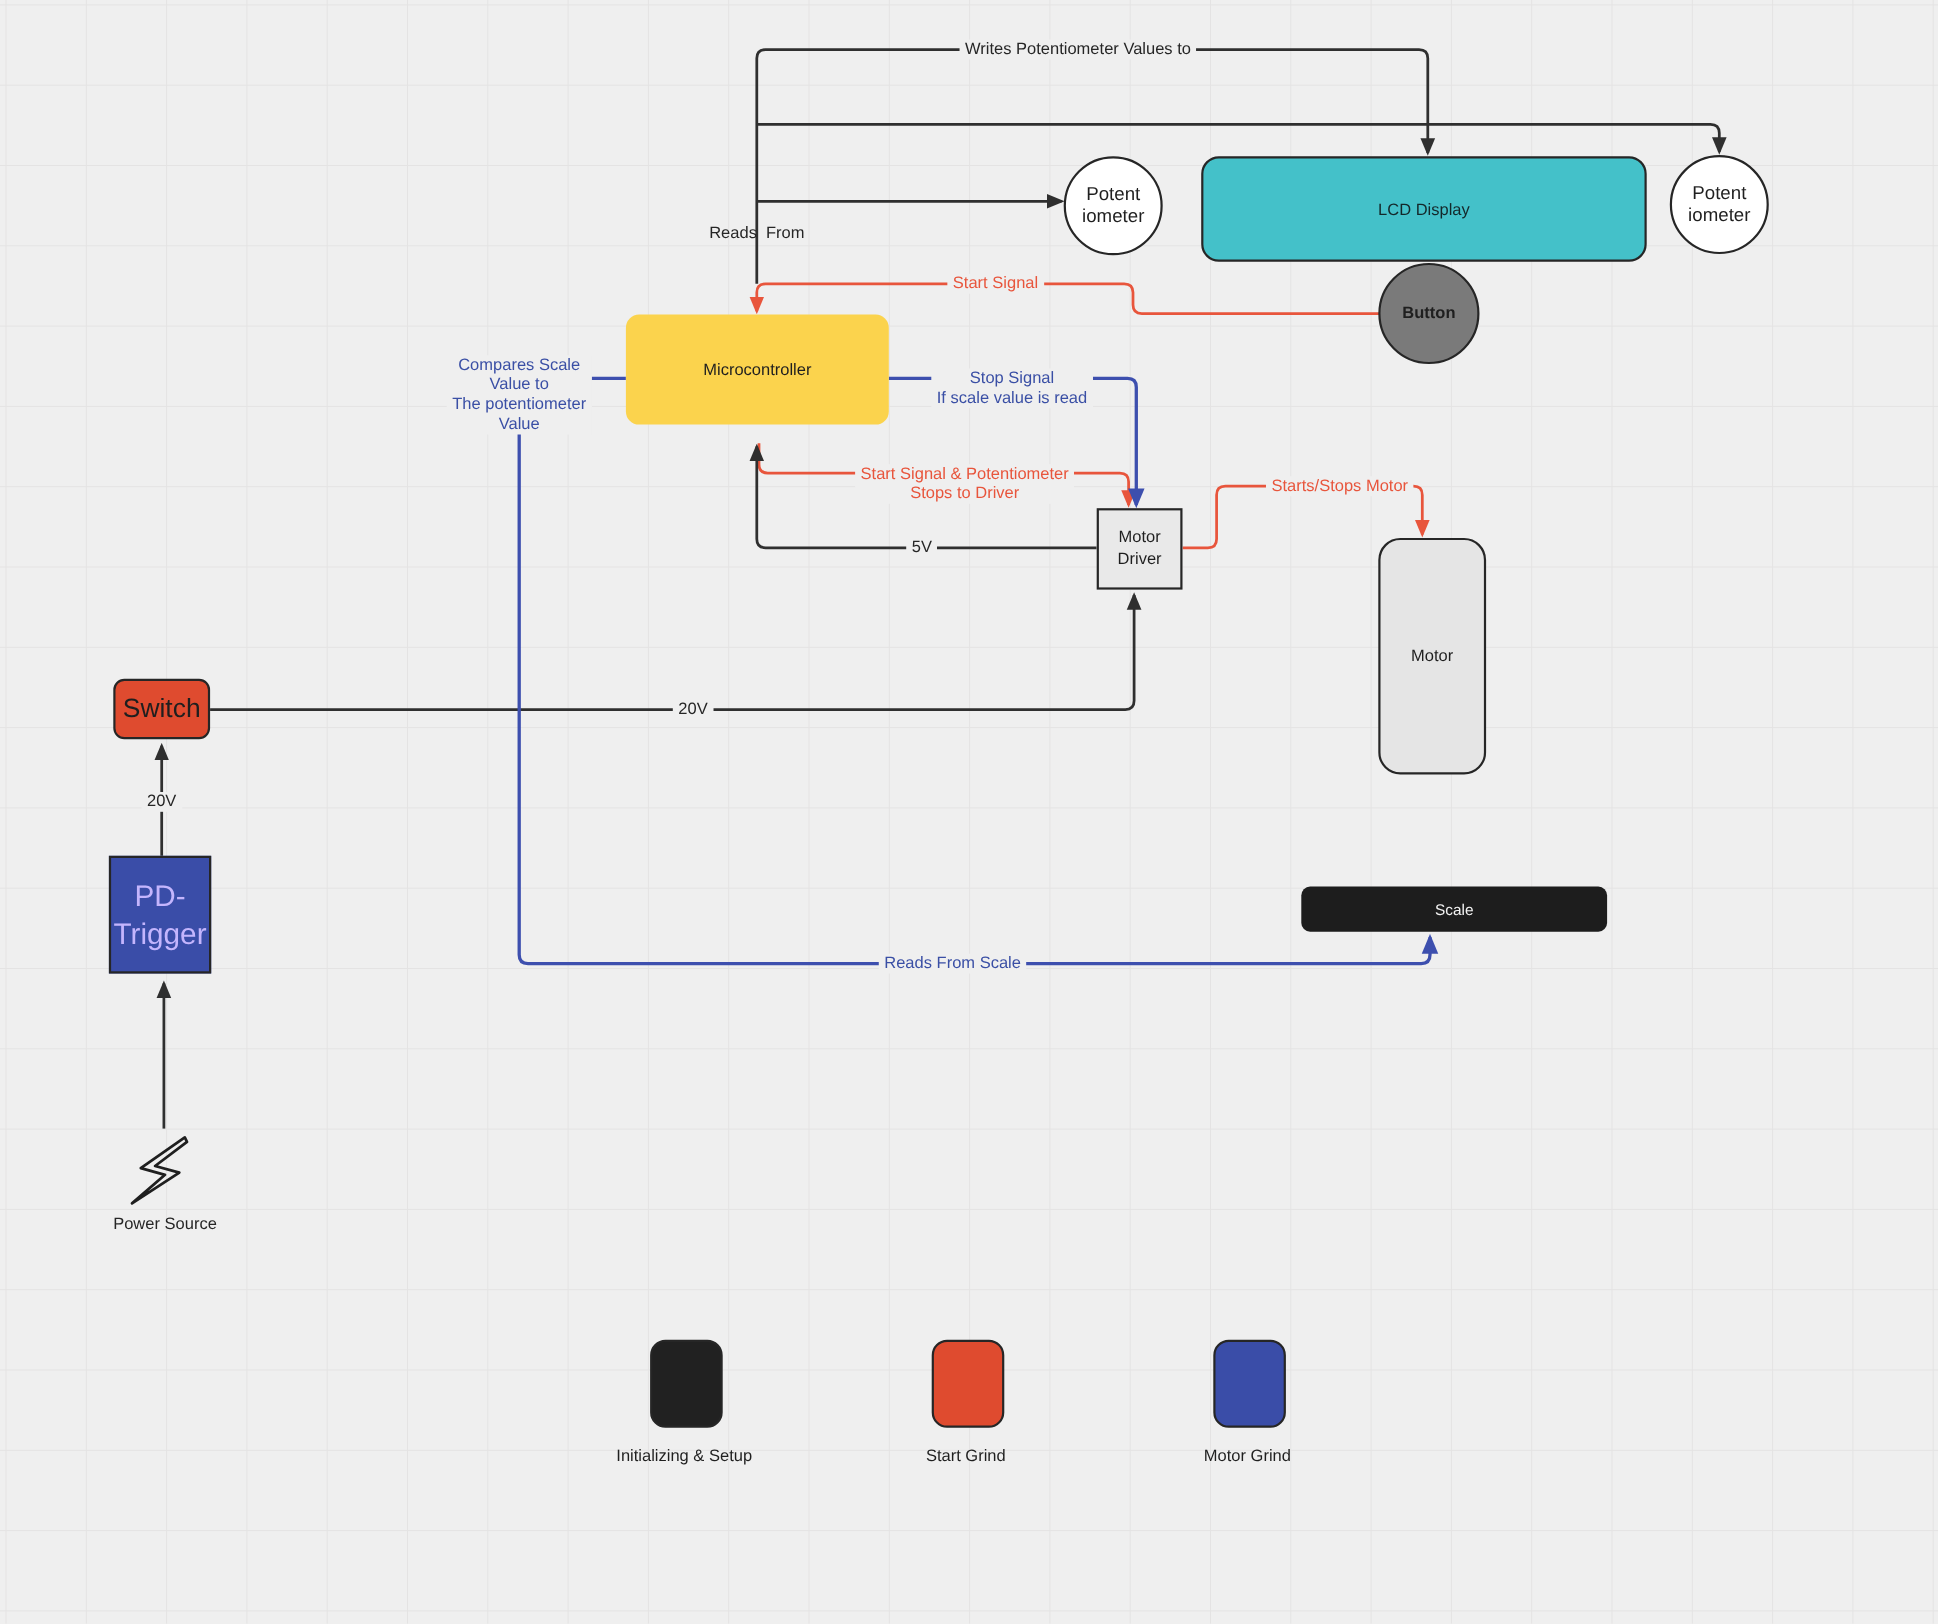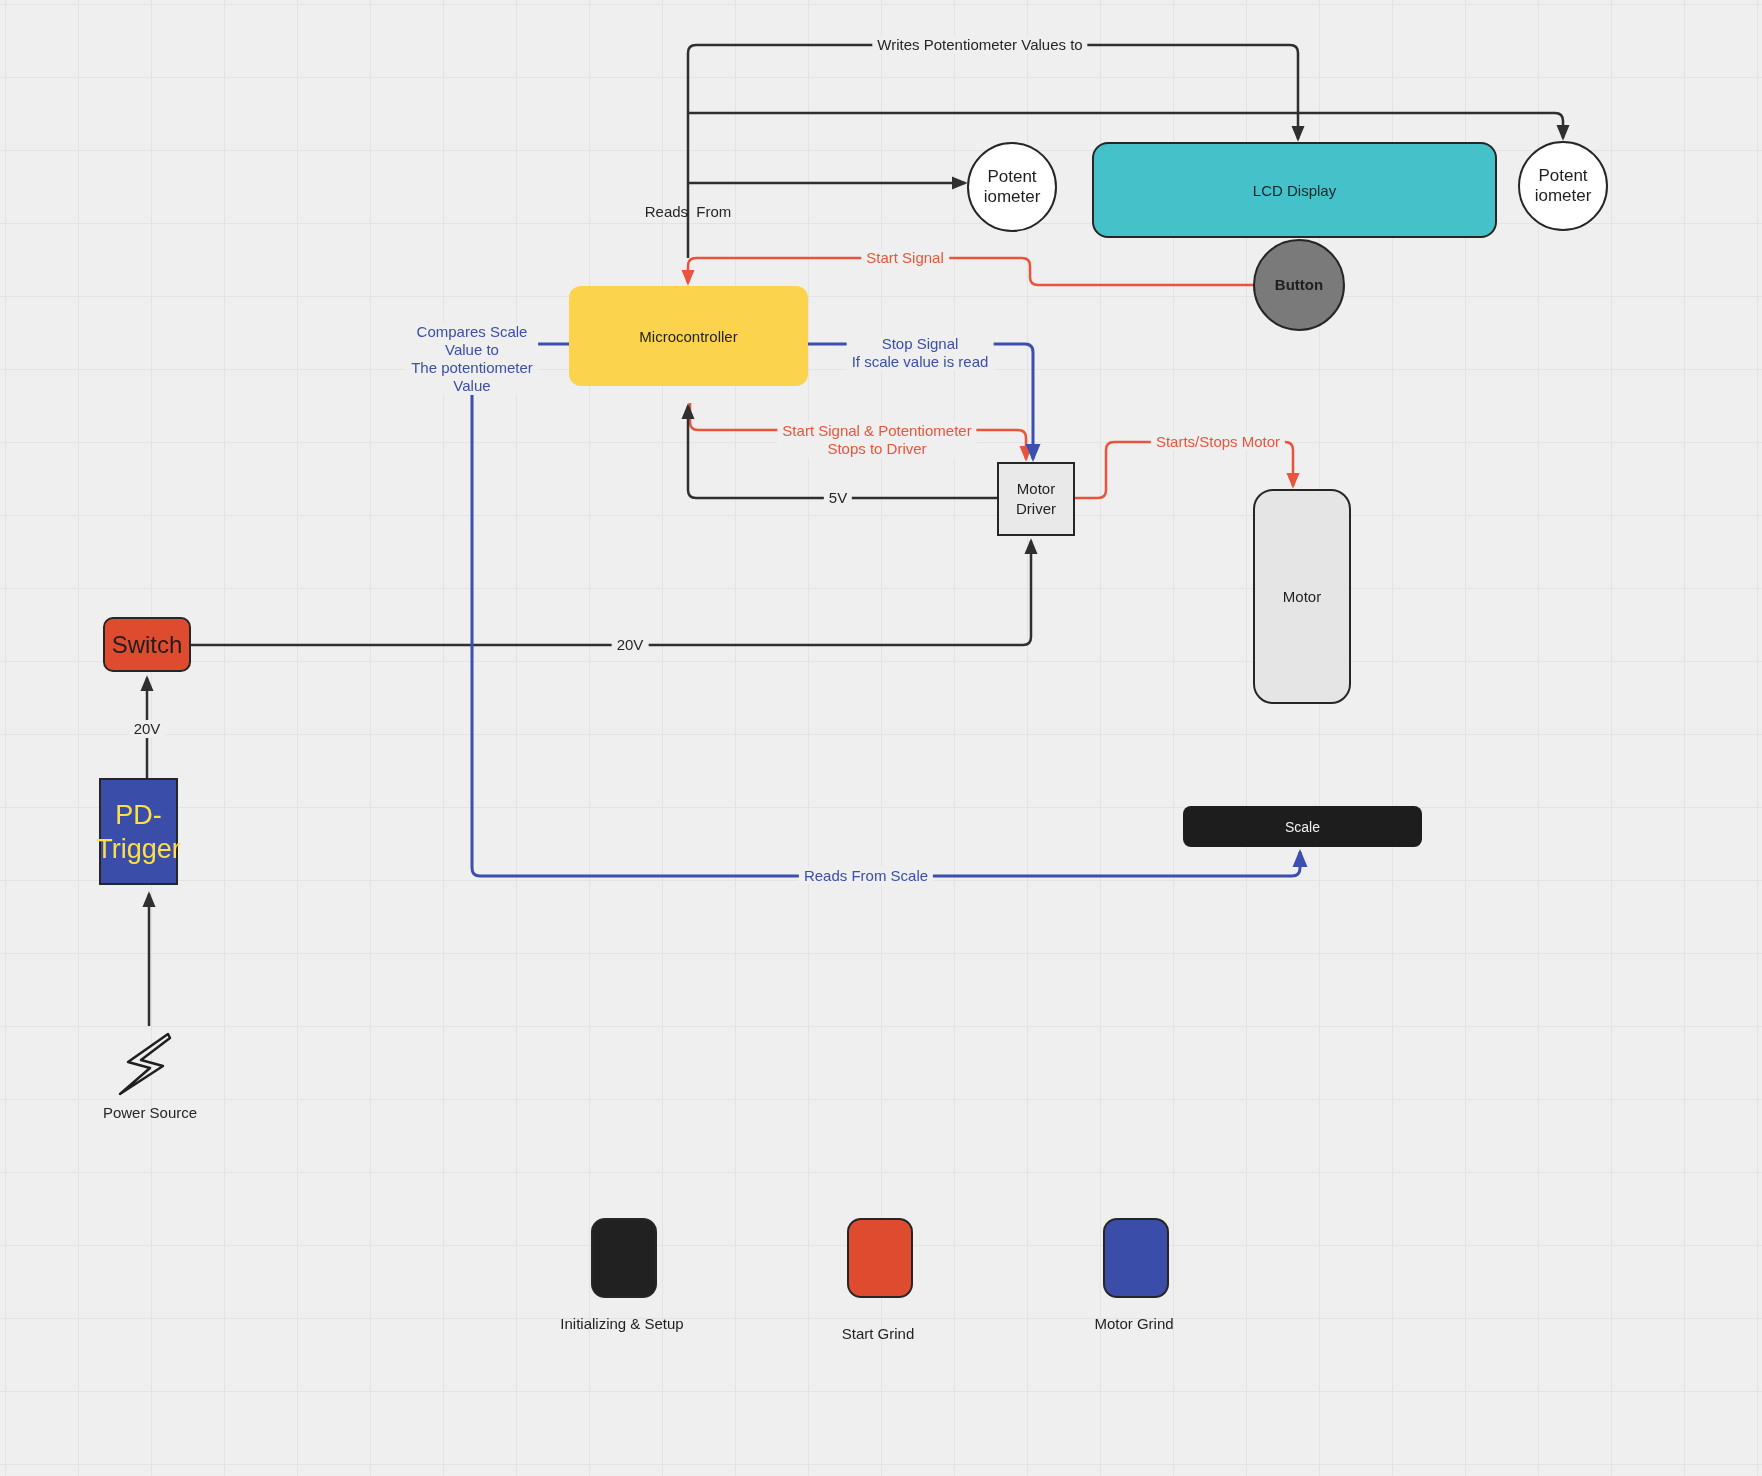--- a/index.html
+++ b/index.html
@@ -24,23 +24,23 @@
         text-align:center;box-sizing:border-box;color:#1F1F1F;}
   .circle{border-radius:50%;flex-direction:column;line-height:20px;}
 
   .micro{left:569px;top:286px;width:239px;height:100px;background:#FBD34D;border-radius:12px;font-size:15px;}
   .lcd{left:1092px;top:142px;width:405px;height:96px;background:#44C1C9;border:2px solid #262626;border-radius:16px;font-size:15px;color:#14282a;}
   .pot-left{left:967px;top:142px;width:90px;height:90px;background:#FFFFFF;border:2.5px solid #262626;font-size:17px;}
   .pot-right{left:1518px;top:141px;width:90px;height:90px;background:#FFFFFF;border:2.5px solid #262626;font-size:17px;}
   .button{left:1253px;top:239px;width:92px;height:92px;background:#7A7A7A;border:2.5px solid #262626;font-size:15px;font-weight:bold;}
   .driver{left:997px;top:462px;width:78px;height:74px;background:#E9E9E9;border:2.5px solid #262626;font-size:15px;line-height:20px;flex-direction:column;}
   .motor{left:1253px;top:489px;width:98px;height:215px;background:#E5E5E5;border:2px solid #262626;border-radius:20px;font-size:15px;}
-  .scale{left:1183px;top:806px;width:239px;height:41px;background:#1D1D1D;border-radius:8px;font-size:14px;color:#F2F2F2;}
+  .scale{left:1183px;top:806px;width:278px;height:41px;background:#1D1D1D;border-radius:8px;font-size:14px;color:#F2F2F2;}
   .switch{left:103px;top:617px;width:88px;height:55px;background:#DF4B2F;border:2.5px solid #262626;border-radius:10px;font-size:24px;}
-  .pd{left:99px;top:778px;width:79px;height:107px;background:#3A4DA8;border:2.5px solid #262626;font-size:27px;line-height:34px;flex-direction:column;color:#fde047;text-align:center;}
+  .pd{left:99px;top:778px;width:93px;height:107px;background:#3A4DA8;border:2.5px solid #262626;font-size:27px;line-height:34px;flex-direction:column;color:#c4b5fd;text-align:center;}
 
   .elabel{position:absolute;transform:translate(-50%,-50%);font-size:15px;white-space:nowrap;
           text-align:center;line-height:18px;}
   .bg{background:#EFEFEF;padding:0 5px;}
   .black{color:#262626;}
   .red{color:#E8553C;}
   .blue{color:#3A4FA5;}
 
   .legend-box{position:absolute;width:62px;height:76px;border-radius:14px;border:2px solid #262626;}
   .legend-label{position:absolute;transform:translateX(-50%);font-size:15px;color:#1F1F1F;white-space:nowrap;}
@@ -167,16 +167,16 @@
 
   <div class="elabel black bg" style="left:147px;top:729px;">20V</div>
 
   <div class="elabel blue bg" style="left:866px;top:876px;">Reads From Scale</div>
 
   <div class="legend-box" style="left:591px;top:1218px;background:#212121;"></div>
   <div class="legend-box" style="left:847px;top:1218px;background:#DF4B2F;"></div>
   <div class="legend-box" style="left:1103px;top:1218px;background:#3A4DA8;"></div>
 
   <div class="legend-label" style="left:622px;top:1315px;">Initializing &amp; Setup</div>
-  <div class="legend-label" style="left:878px;top:1315px;margin-top:10px;">Start Grind</div>
+  <div class="legend-label" style="left:878px;top:1315px;">Start Grind</div>
   <div class="legend-label" style="left:1134px;top:1315px;">Motor Grind</div>
 
 </div>
 
 </body></html>

